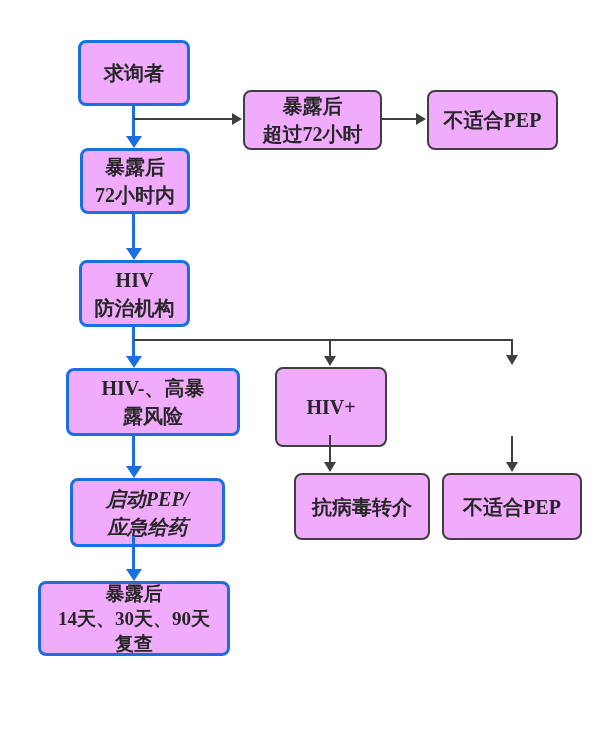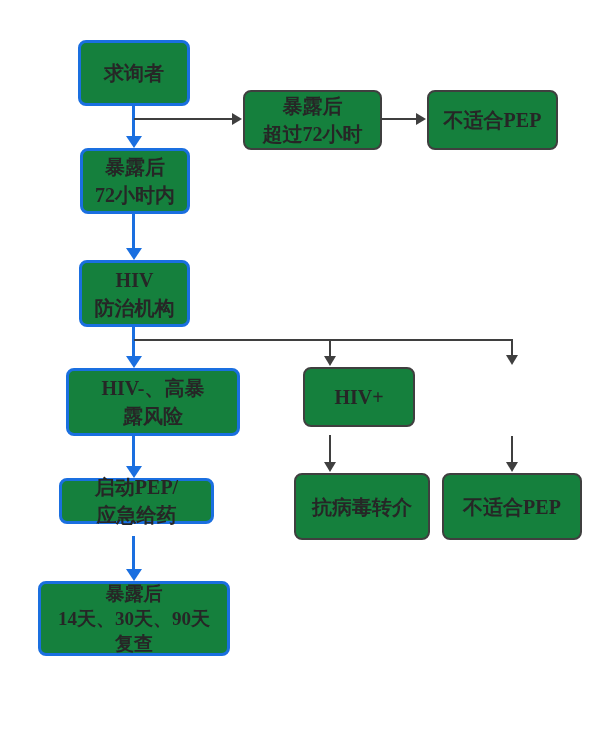--- a/index.html
+++ b/index.html
@@ -21,21 +21,21 @@
     box-sizing: border-box;
     display: flex;
     align-items: center;
     justify-content: center;
     text-align: center;
     white-space: pre-line;
     font-weight: bold;
     font-size: 20px;
     line-height: 1.4;
     color: var(--text);
-    background: #15803d;
+    background: #f0abfc;
     border-radius: 8px;
   }
   .node.blue { border: 3px solid var(--blue); }
   .node.dark { border: 2px solid var(--dark); }
   .node.tight { font-size: 19px; line-height: 1.32; }
   .line { position: absolute; }
   .line.v { width: 3px; }
   .line.h { height: 2px; }
   .line.blue { background: var(--blue); }
   .line.dark { background: var(--dark); }
@@ -81,24 +81,24 @@
 
   <div class="node blue" style="left:80px;  top:148px; width:110px; height:66px;">暴露后
 72小时内</div>
 
   <div class="node blue" style="left:79px;  top:260px; width:111px; height:67px;">HIV
 防治机构</div>
 
   <div class="node blue" style="left:66px;  top:368px; width:174px; height:68px;">HIV-、高暴
 露风险</div>
 
-  <div class="node dark" style="left:275px; top:367px; width:112px; height:60px;margin-left:28px;">HIV+</div>
+  <div class="node dark" style="left:275px; top:367px; width:112px; height:80px;">HIV+</div>
 
 
-  <div class="node blue" style="left:59px;  top:478px; width:155px; height:46px;">启动PEP/
+  <div class="node blue" style="left:70px;  top:478px; width:155px; height:69px;font-style:italic;">启动PEP/
 应急给药</div>
 
   <div class="node dark" style="left:262px; top:473px; width:136px; height:67px;margin-left:32px;">抗病毒转介</div>
 
   <div class="node dark" style="left:442px; top:473px; width:140px; height:67px;">不适合PEP</div>
 
   <div class="node blue tight" style="left:38px; top:581px; width:192px; height:75px;">暴露后
 14天、30天、90天
 复查</div>
 

